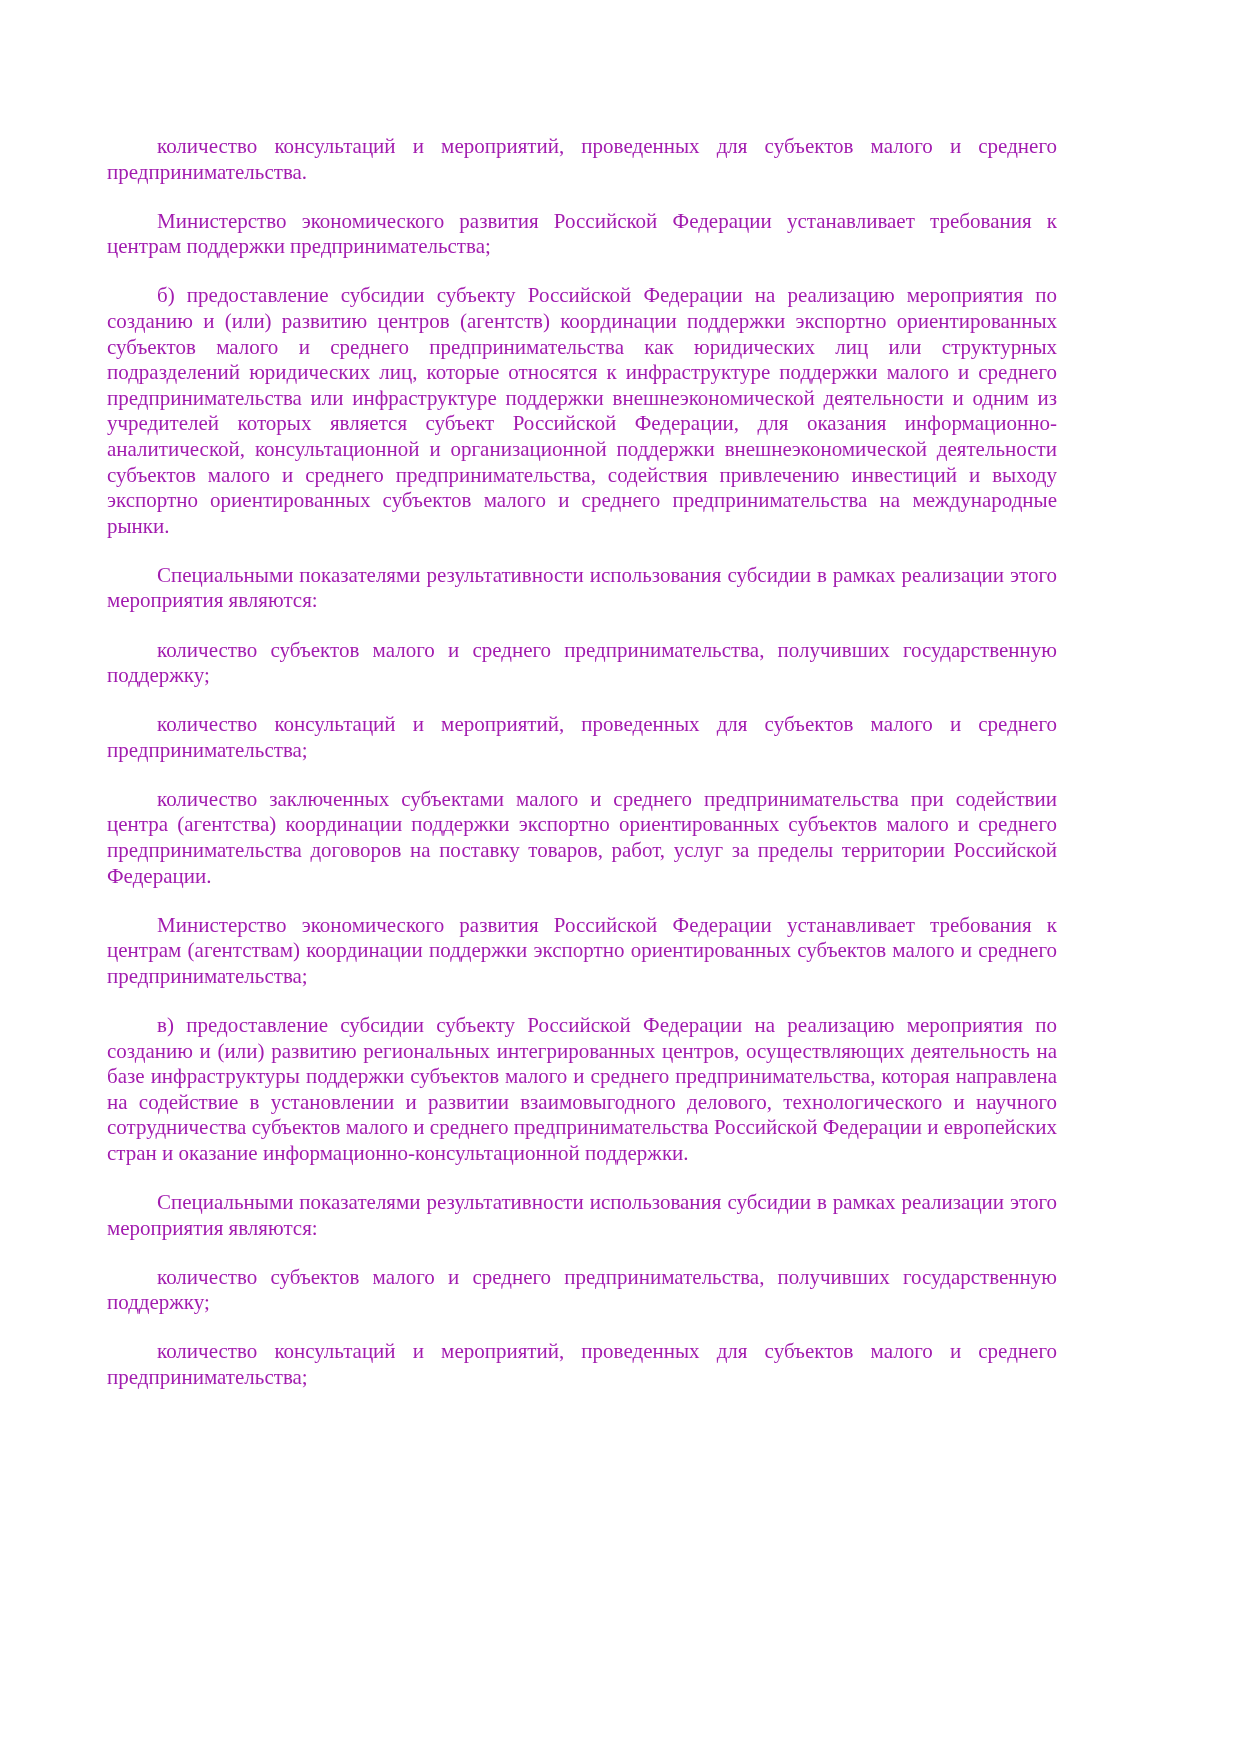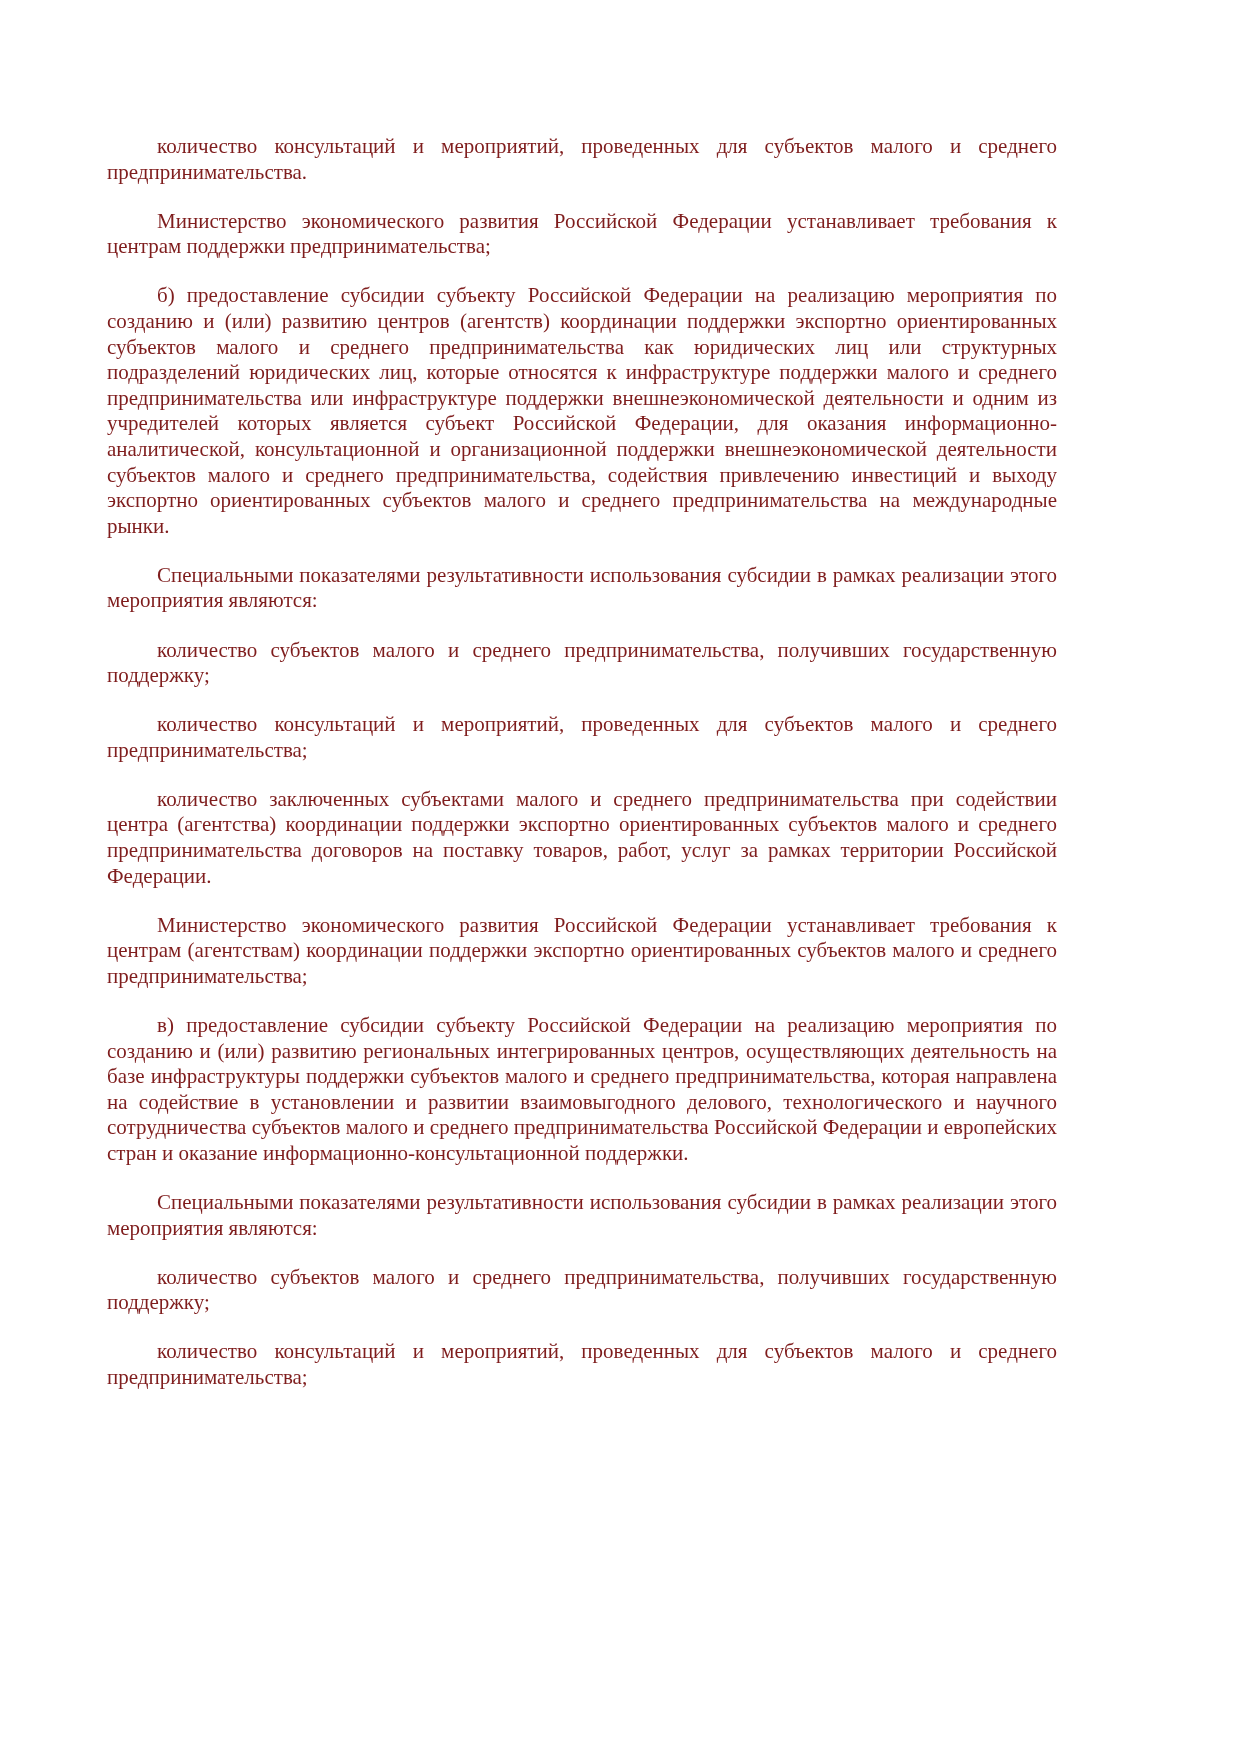--- a/index.html
+++ b/index.html
@@ -14,39 +14,39 @@
     overflow: hidden;
   }
   .page {
     position: absolute;
     left: 107px;
     top: 134px;
     width: 950px;
     font-family: "Liberation Serif", "DejaVu Serif", serif;
     font-size: 21px;
     line-height: 25.6px;
-    color: #7f1d1d;
+    color: #a21caf;
   }
   .para {
     margin: 0 0 23.5px 0;
     text-indent: 50px;
     text-align: justify;
     text-align-last: left;
     hyphens: none;
   }
 </style>
 </head>
 <body>
 
 <div class="page">
   <p class="para">количество консультаций и мероприятий, проведенных для субъектов малого и среднего предпринимательства.</p>
   <p class="para">Министерство экономического развития Российской Федерации устанавливает требования к центрам поддержки предпринимательства;</p>
   <p class="para">б) предоставление субсидии субъекту Российской Федерации на реализацию мероприятия по созданию и (или) развитию центров (агентств) координации поддержки экспортно ориентированных субъектов малого и среднего предпринимательства как юридических лиц или структурных подразделений юридических лиц, которые относятся к инфраструктуре поддержки малого и среднего предпринимательства или инфраструктуре поддержки внешнеэкономической деятельности и одним из учредителей которых является субъект Российской Федерации, для оказания информационно-аналитической, консультационной и организационной поддержки внешнеэкономической деятельности субъектов малого и среднего предпринимательства, содействия привлечению инвестиций и выходу экспортно ориентированных субъектов малого и среднего предпринимательства на международные рынки.</p>
   <p class="para">Специальными показателями результативности использования субсидии в рамках реализации этого мероприятия являются:</p>
   <p class="para">количество субъектов малого и среднего предпринимательства, получивших государственную поддержку;</p>
   <p class="para">количество консультаций и мероприятий, проведенных для субъектов малого и среднего предпринимательства;</p>
-  <p class="para">количество заключенных субъектами малого и среднего предпринимательства при содействии центра (агентства) координации поддержки экспортно ориентированных субъектов малого и среднего предпринимательства договоров на поставку товаров, работ, услуг за рамках территории Российской Федерации.</p>
+  <p class="para">количество заключенных субъектами малого и среднего предпринимательства при содействии центра (агентства) координации поддержки экспортно ориентированных субъектов малого и среднего предпринимательства договоров на поставку товаров, работ, услуг за пределы территории Российской Федерации.</p>
   <p class="para">Министерство экономического развития Российской Федерации устанавливает требования к центрам (агентствам) координации поддержки экспортно ориентированных субъектов малого и среднего предпринимательства;</p>
   <p class="para">в) предоставление субсидии субъекту Российской Федерации на реализацию мероприятия по созданию и (или) развитию региональных интегрированных центров, осуществляющих деятельность на базе инфраструктуры поддержки субъектов малого и среднего предпринимательства, которая направлена на содействие в установлении и развитии взаимовыгодного делового, технологического и научного сотрудничества субъектов малого и среднего предпринимательства Российской Федерации и европейских стран и оказание информационно-консультационной поддержки.</p>
   <p class="para">Специальными показателями результативности использования субсидии в рамках реализации этого мероприятия являются:</p>
   <p class="para">количество субъектов малого и среднего предпринимательства, получивших государственную поддержку;</p>
   <p class="para">количество консультаций и мероприятий, проведенных для субъектов малого и среднего предпринимательства;</p>
 </div>
 
 </body></html>

